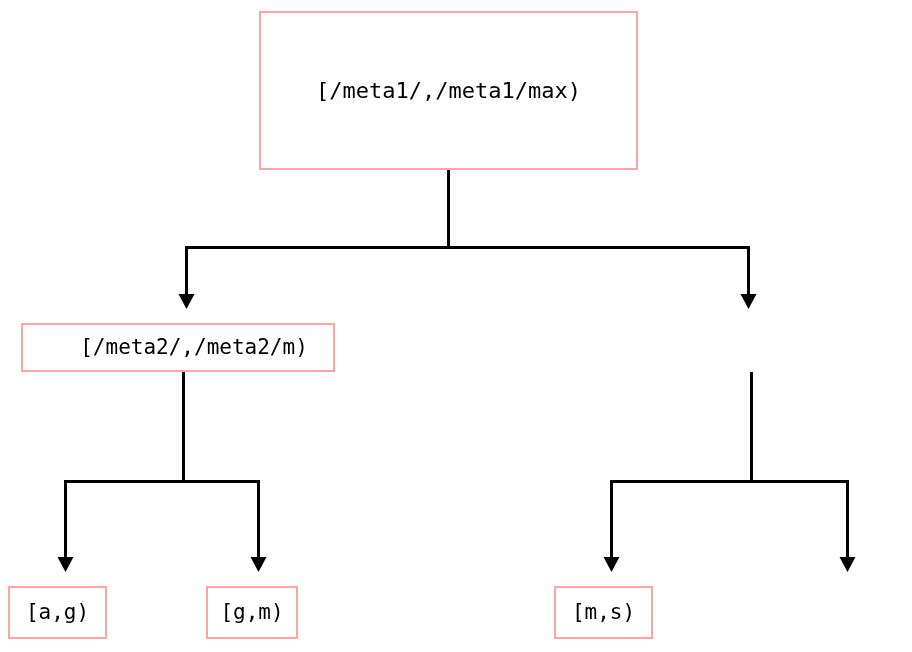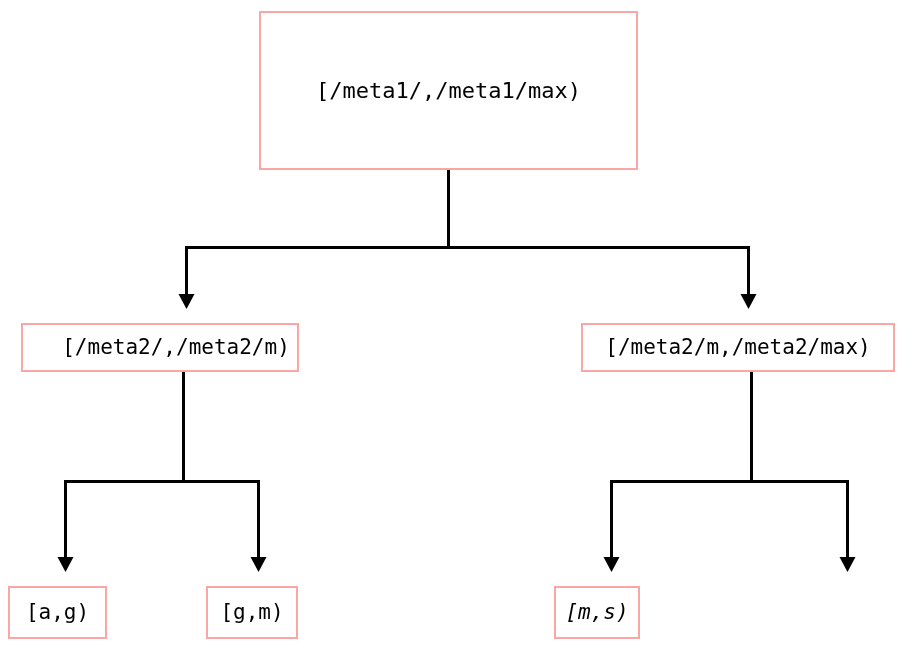--- a/index.html
+++ b/index.html
@@ -35,40 +35,40 @@
   .node-root {
     left: 259px;
     top: 11px;
     width: 379px;
     height: 159px;
     font-size: 22px;
   }
   .node-mid-left {
     left: 21px;
     top: 323px;
-    width: 278px;
+    width: 314px;
     height: 49px;
     font-size: 21px;
     padding-left: 32px;
   }
   .node-mid-right {
     left: 581px;
     top: 323px;
     width: 314px;
     height: 49px;
     font-size: 21px;
   }
   .node-leaf {
     top: 586px;
     height: 53px;
     font-size: 21px;
   }
   .leaf-0 { left: 8px;   width: 99px; }
   .leaf-1 { left: 206px; width: 92px; }
-  .leaf-2 { left: 554px; width: 86px; font-style: italic; }
+  .leaf-2 { left: 554px; width: 99px; }
   .leaf-3 { left: 779px; width: 119px; }
 
   .edges {
     position: absolute;
     left: 0;
     top: 0;
     width: 912px;
     height: 652px;
     pointer-events: none;
   }
@@ -109,23 +109,20 @@
   </svg>
 
   <div class="node node-root">
     <span class="node-label">[/meta1/,/meta1/max)</span>
   </div>
 
   <div class="node node-mid-left">
     <span class="node-label">[/meta2/,/meta2/m)</span>
   </div>
 
-  <div class="node node-mid-right">
-    <span class="node-label">[/meta2/m,/meta2/max)</span>
-  </div>
 
   <div class="node node-leaf leaf-0">
     <span class="node-label">[a,g)</span>
   </div>
 
   <div class="node node-leaf leaf-1">
     <span class="node-label">[g,m)</span>
   </div>
 
   <div class="node node-leaf leaf-2">

